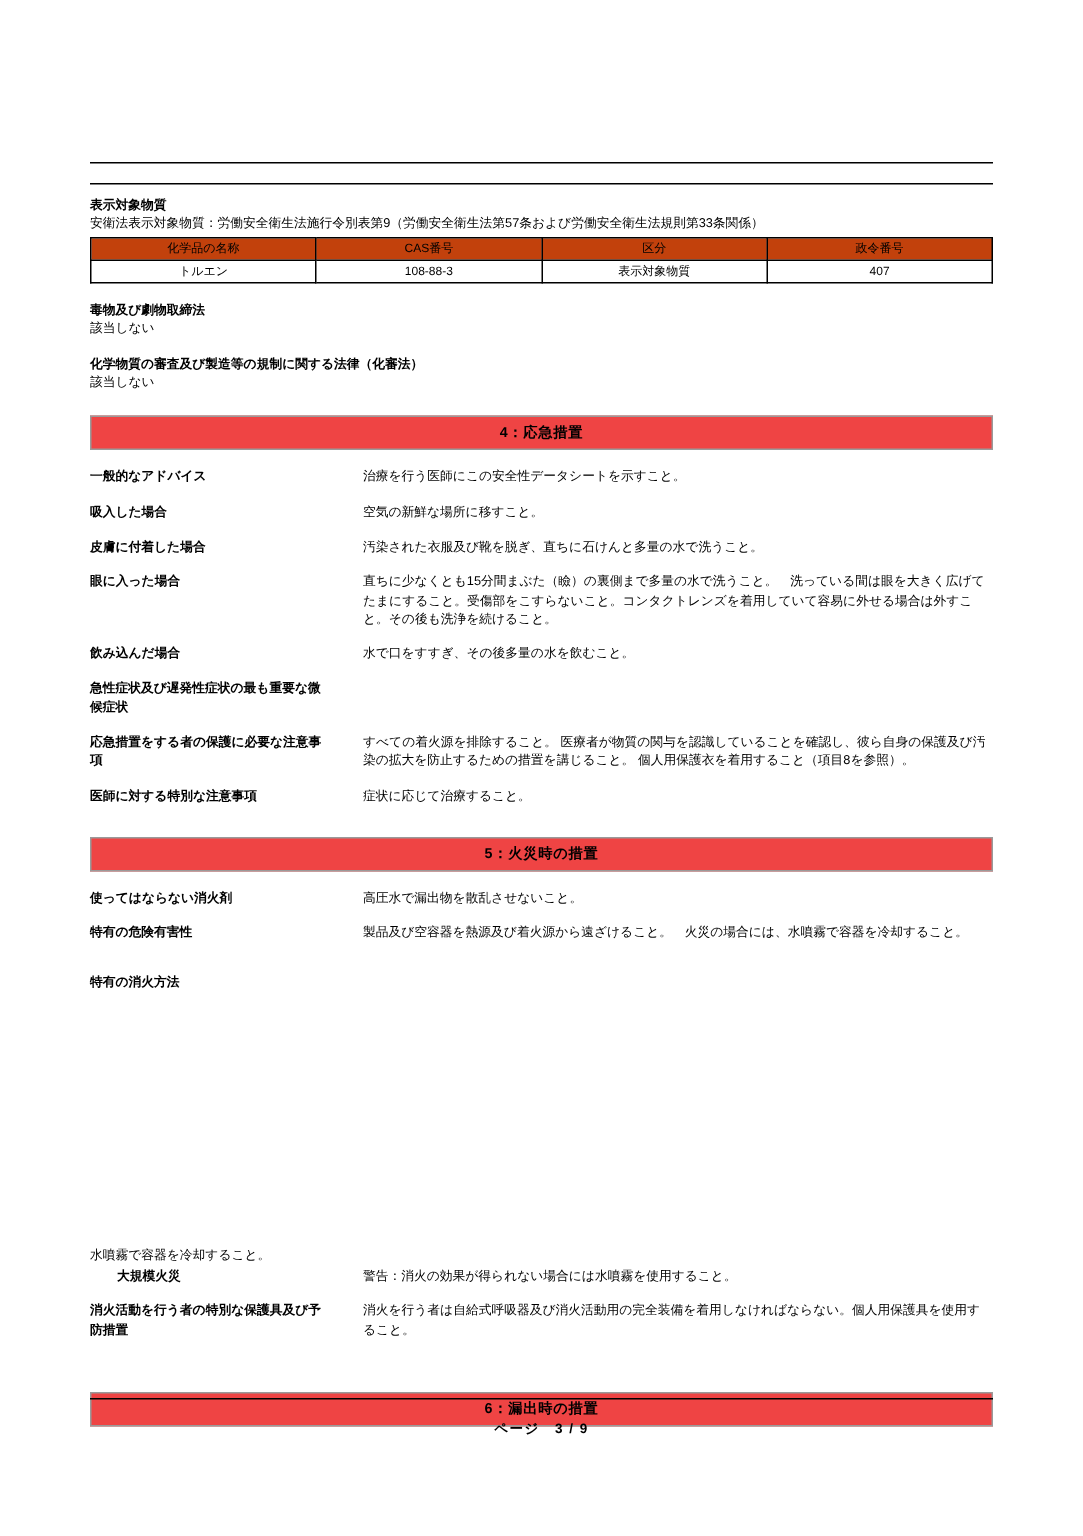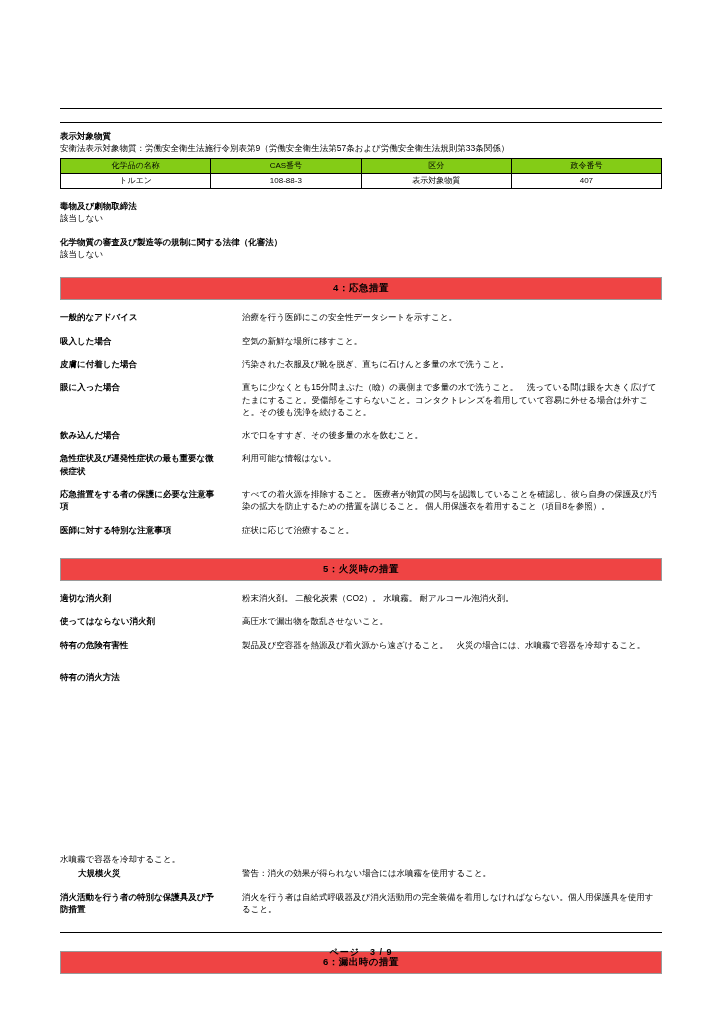--- a/index.html
+++ b/index.html
@@ -53,21 +53,21 @@
   }
   table.ghs th, table.ghs td {
     border: 1px solid #000;
     font-size: 8px;
     text-align: center;
     padding: 2px 0 2px 0;
     font-weight: normal;
     line-height: 1.2;
   }
   table.ghs th {
-    background: #84cc16;
+    background: #c2410c;
   }
 
   
   .banner {
     background: #ef4444;
     border: 1px solid #9a9a9a;
     text-align: center;
     font-size: 9.5px;
     font-weight: bold;
     padding: 4px 0 4px 0;
@@ -167,37 +167,32 @@
   <div class="drow">
     <div class="dt">眼に入った場合</div>
     <div class="dd">直ちに少なくとも15分間まぶた（瞼）の裏側まで多量の水で洗うこと。　洗っている間は眼を大きく広げてたまにすること。受傷部をこすらないこと。コンタクトレンズを着用していて容易に外せる場合は外すこと。その後も洗浄を続けること。</div>
   </div>
   <div class="drow">
     <div class="dt">飲み込んだ場合</div>
     <div class="dd">水で口をすすぎ、その後多量の水を飲むこと。</div>
   </div>
   <div class="drow">
     <div class="dt">急性症状及び遅発性症状の最も重要な微候症状</div>
-    <div class="dd">利用可能な情報はない。</div>
   </div>
   <div class="drow">
     <div class="dt">応急措置をする者の保護に必要な注意事項</div>
     <div class="dd">すべての着火源を排除すること。 医療者が物質の関与を認識していることを確認し、彼ら自身の保護及び汚染の拡大を防止するための措置を講じること。 個人用保護衣を着用すること（項目8を参照）。</div>
   </div>
   <div class="drow">
     <div class="dt">医師に対する特別な注意事項</div>
     <div class="dd">症状に応じて治療すること。</div>
   </div>
 
   <div class="banner" style="margin-top:22px;">5：火災時の措置</div>
 
-  <div class="drow">
-    <div class="dt">適切な消火剤</div>
-    <div class="dd">粉末消火剤。 二酸化炭素（CO2）。 水噴霧。 耐アルコール泡消火剤。</div>
-  </div>
   <div class="drow">
     <div class="dt">使ってはならない消火剤</div>
     <div class="dd">高圧水で漏出物を散乱させないこと。</div>
   </div>
   <div class="drow">
     <div class="dt">特有の危険有害性</div>
     <div class="dd">製品及び空容器を熱源及び着火源から遠ざけること。　火災の場合には、水噴霧で容器を冷却すること。</div>
   </div>
   <div class="drow" style="margin-top:20px;flex-direction:column;">
     <div class="dt">特有の消火方法</div>

